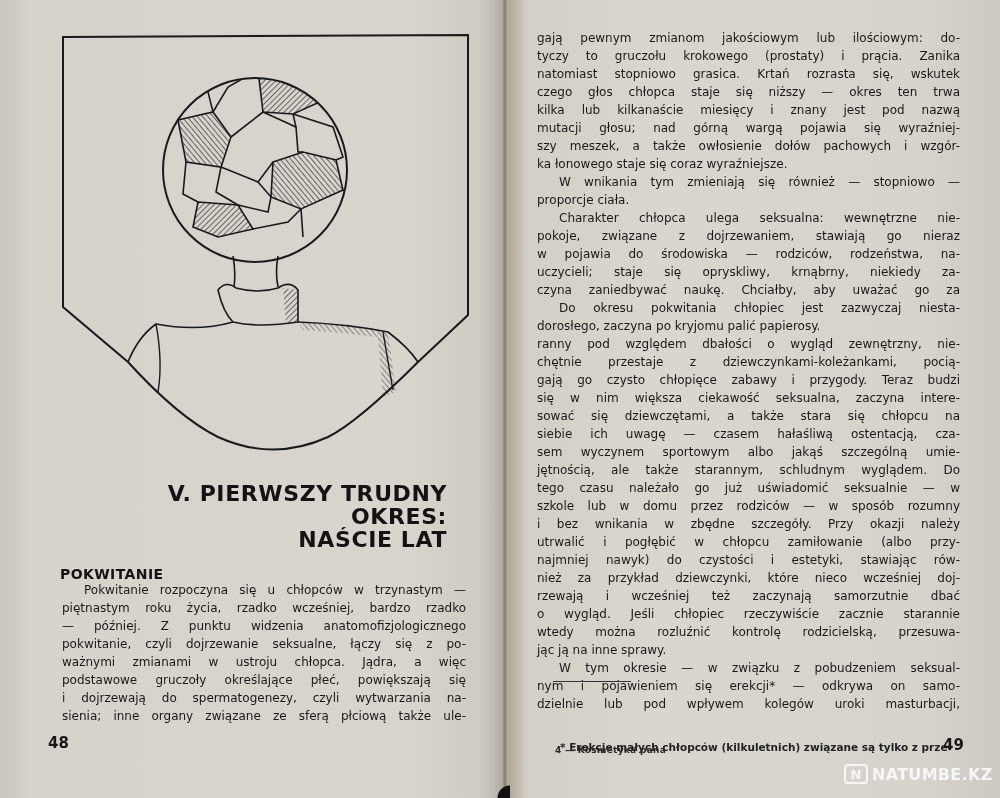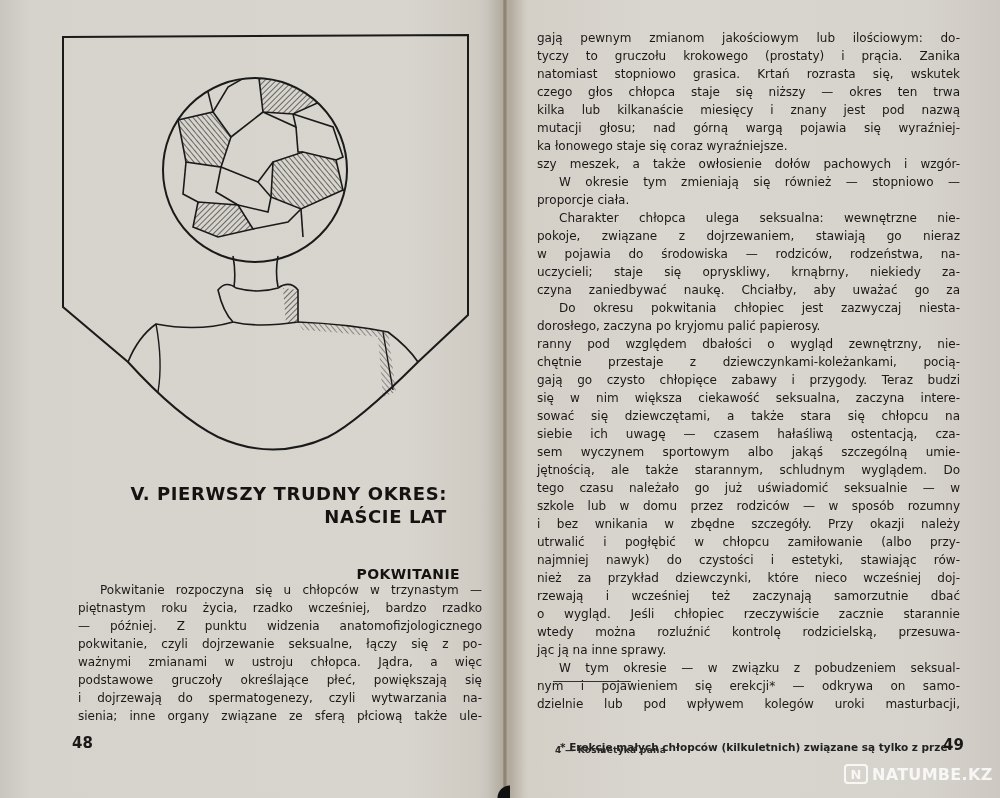--- a/index.html
+++ b/index.html
@@ -5,33 +5,33 @@
   html, body { margin:0; padding:0; }
   body { width:1000px; height:798px; overflow:hidden; background:#3a3530; position:relative; font-family:"DejaVu Sans", sans-serif; }
   .spread { position:absolute; left:0; top:0; width:1000px; height:798px; }
   .page { position:absolute; top:0; height:798px; color:#1c1a18; }
   .page-left { left:0; width:505px; background:linear-gradient(90deg,#c9c6bf 0%,#d6d3cc 6%,#d8d5ce 80%,#cfcbc3 95%,#b9b3a9 100%); }
   .page-right { left:505px; width:495px; background:linear-gradient(90deg,#bdb6a9 0%,#d3cfc7 4%,#d9d6cf 30%,#d6d3cc 85%,#cdc9c2 100%); }
   .spine { position:absolute; left:503px; top:0; width:4px; height:798px; background:linear-gradient(90deg,#a89f90,#8f8574,#b1a898); }
   .gutter-shadow { position:absolute; left:488px; top:0; width:40px; height:798px; background:linear-gradient(90deg,rgba(0,0,0,0) 0%,rgba(80,60,40,0.10) 45%,rgba(80,60,40,0.14) 55%,rgba(0,0,0,0) 100%); pointer-events:none; }
   .corner-dark { position:absolute; left:490px; bottom:0; width:20px; height:30px; background:radial-gradient(circle at 100% 100%,#111 0 12px,transparent 13px); }
   .illustration { position:absolute; left:58px; top:32px; width:412px; height:430px; }
-  .chapter-title { position:absolute; left:80px; top:482px; width:367px; text-align:right; font-family:"DejaVu Sans", sans-serif; font-weight:bold; font-size:18px; line-height:23px; letter-spacing:0.6px; color:#151311; }
-  .section-title { position:absolute; left:60px; top:566px; width:400px; text-align:right; font-weight:bold; font-size:14px; letter-spacing:0.4px; color:#151311; }
+  .chapter-title { position:absolute; left:80px; top:482px; width:367px; text-align:right; font-family:"DejaVu Sans", sans-serif; font-weight:bold; font-size:22px; line-height:23px; letter-spacing:0.6px; color:#151311; }
+  .section-title { position:absolute; left:60px; top:566px; width:400px; text-align:left; font-weight:bold; font-size:14px; letter-spacing:0.4px; color:#151311; }
   .body-text { position:absolute; font-size:12px; line-height:18px; text-align:justify; color:#1b1917; }
   .body-text .ln { display:block; white-space:nowrap; text-align:justify; text-align-last:justify; }
   .body-text .ln.last { text-align-last:left; }
   .body-text .ln.indent { padding-left:22px; }
-  .left-text { left:78px; top:581px; width:404px; }
+  .left-text { left:62px; top:581px; width:404px; }
   .right-text { left:537px; top:29px; width:423px; }
   .footnote-rule { position:absolute; left:553px; top:681px; width:78px; height:1px; background:#333; }
   .footnote { position:absolute; left:553px; top:692px; width:405px; font-size:10.5px; line-height:14px; font-weight:bold; color:#222; }
   .footnote .ln { display:block; white-space:nowrap;margin-top:48px; }
   .page-num { position:absolute; font-weight:bold; font-size:15px; color:#1a1816; }
-  .pn-left { left:72px; top:734px; }
+  .pn-left { left:48px; top:734px; }
   .pn-right { left:943px; top:736px; }
   .signature { position:absolute; left:555px; top:745px; font-size:9px; font-weight:bold; color:#2a2826; letter-spacing:0.3px; }
   .watermark { position:absolute; left:844px; top:763px; height:22px; display:flex; align-items:center; gap:4px; color:rgba(255,255,255,0.82); font-weight:bold; font-size:16px; letter-spacing:0.3px; }
   .wm-logo { width:24px; height:20px; border:2px solid rgba(255,255,255,0.82); border-radius:4px; box-sizing:border-box; display:flex; align-items:center; justify-content:center; font-size:13px; line-height:1; }
 </style>
 </head>
 <body>
 
 <div class="spread">
 
@@ -107,23 +107,23 @@
   </div>
 
   <div class="page page-right">
     <div class="body-text right-text" style="left:32px;">
       <span class="ln">gają pewnym zmianom jakościowym lub ilościowym: do-</span>
       <span class="ln">tyczy to gruczołu krokowego (prostaty) i prącia. Zanika</span>
       <span class="ln">natomiast stopniowo grasica. Krtań rozrasta się, wskutek</span>
       <span class="ln">czego głos chłopca staje się niższy — okres ten trwa</span>
       <span class="ln">kilka lub kilkanaście miesięcy i znany jest pod nazwą</span>
       <span class="ln">mutacji głosu; nad górną wargą pojawia się wyraźniej-</span>
+      <span class="ln">szy meszek, a także owłosienie dołów pachowych i wzgór-</span>
       <span class="ln last">ka łonowego staje się coraz wyraźniejsze.</span>
-      <span class="ln">szy meszek, a także owłosienie dołów pachowych i wzgór-</span>
-      <span class="ln indent">W okresie tym zmieniają się również — stopniowo —</span>
+      <span class="ln indent">W wnikania tym zmieniają się również — stopniowo —</span>
       <span class="ln last">proporcje ciała.</span>
       <span class="ln indent">Charakter chłopca ulega seksualna: wewnętrzne nie-</span>
       <span class="ln">pokoje, związane z dojrzewaniem, stawiają go nieraz</span>
       <span class="ln">w pojawia do środowiska — rodziców, rodzeństwa, na-</span>
       <span class="ln">uczycieli; staje się opryskliwy, krnąbrny, niekiedy za-</span>
       <span class="ln">czyna zaniedbywać naukę. Chciałby, aby uważać go za</span>
       <span class="ln indent">Do okresu pokwitania chłopiec jest zazwyczaj niesta-</span>
       <span class="ln last">dorosłego, zaczyna po kryjomu palić papierosy.</span>
       <span class="ln">ranny pod względem dbałości o wygląd zewnętrzny, nie-</span>
       <span class="ln">chętnie przestaje z dziewczynkami-koleżankami, pocią-</span>

